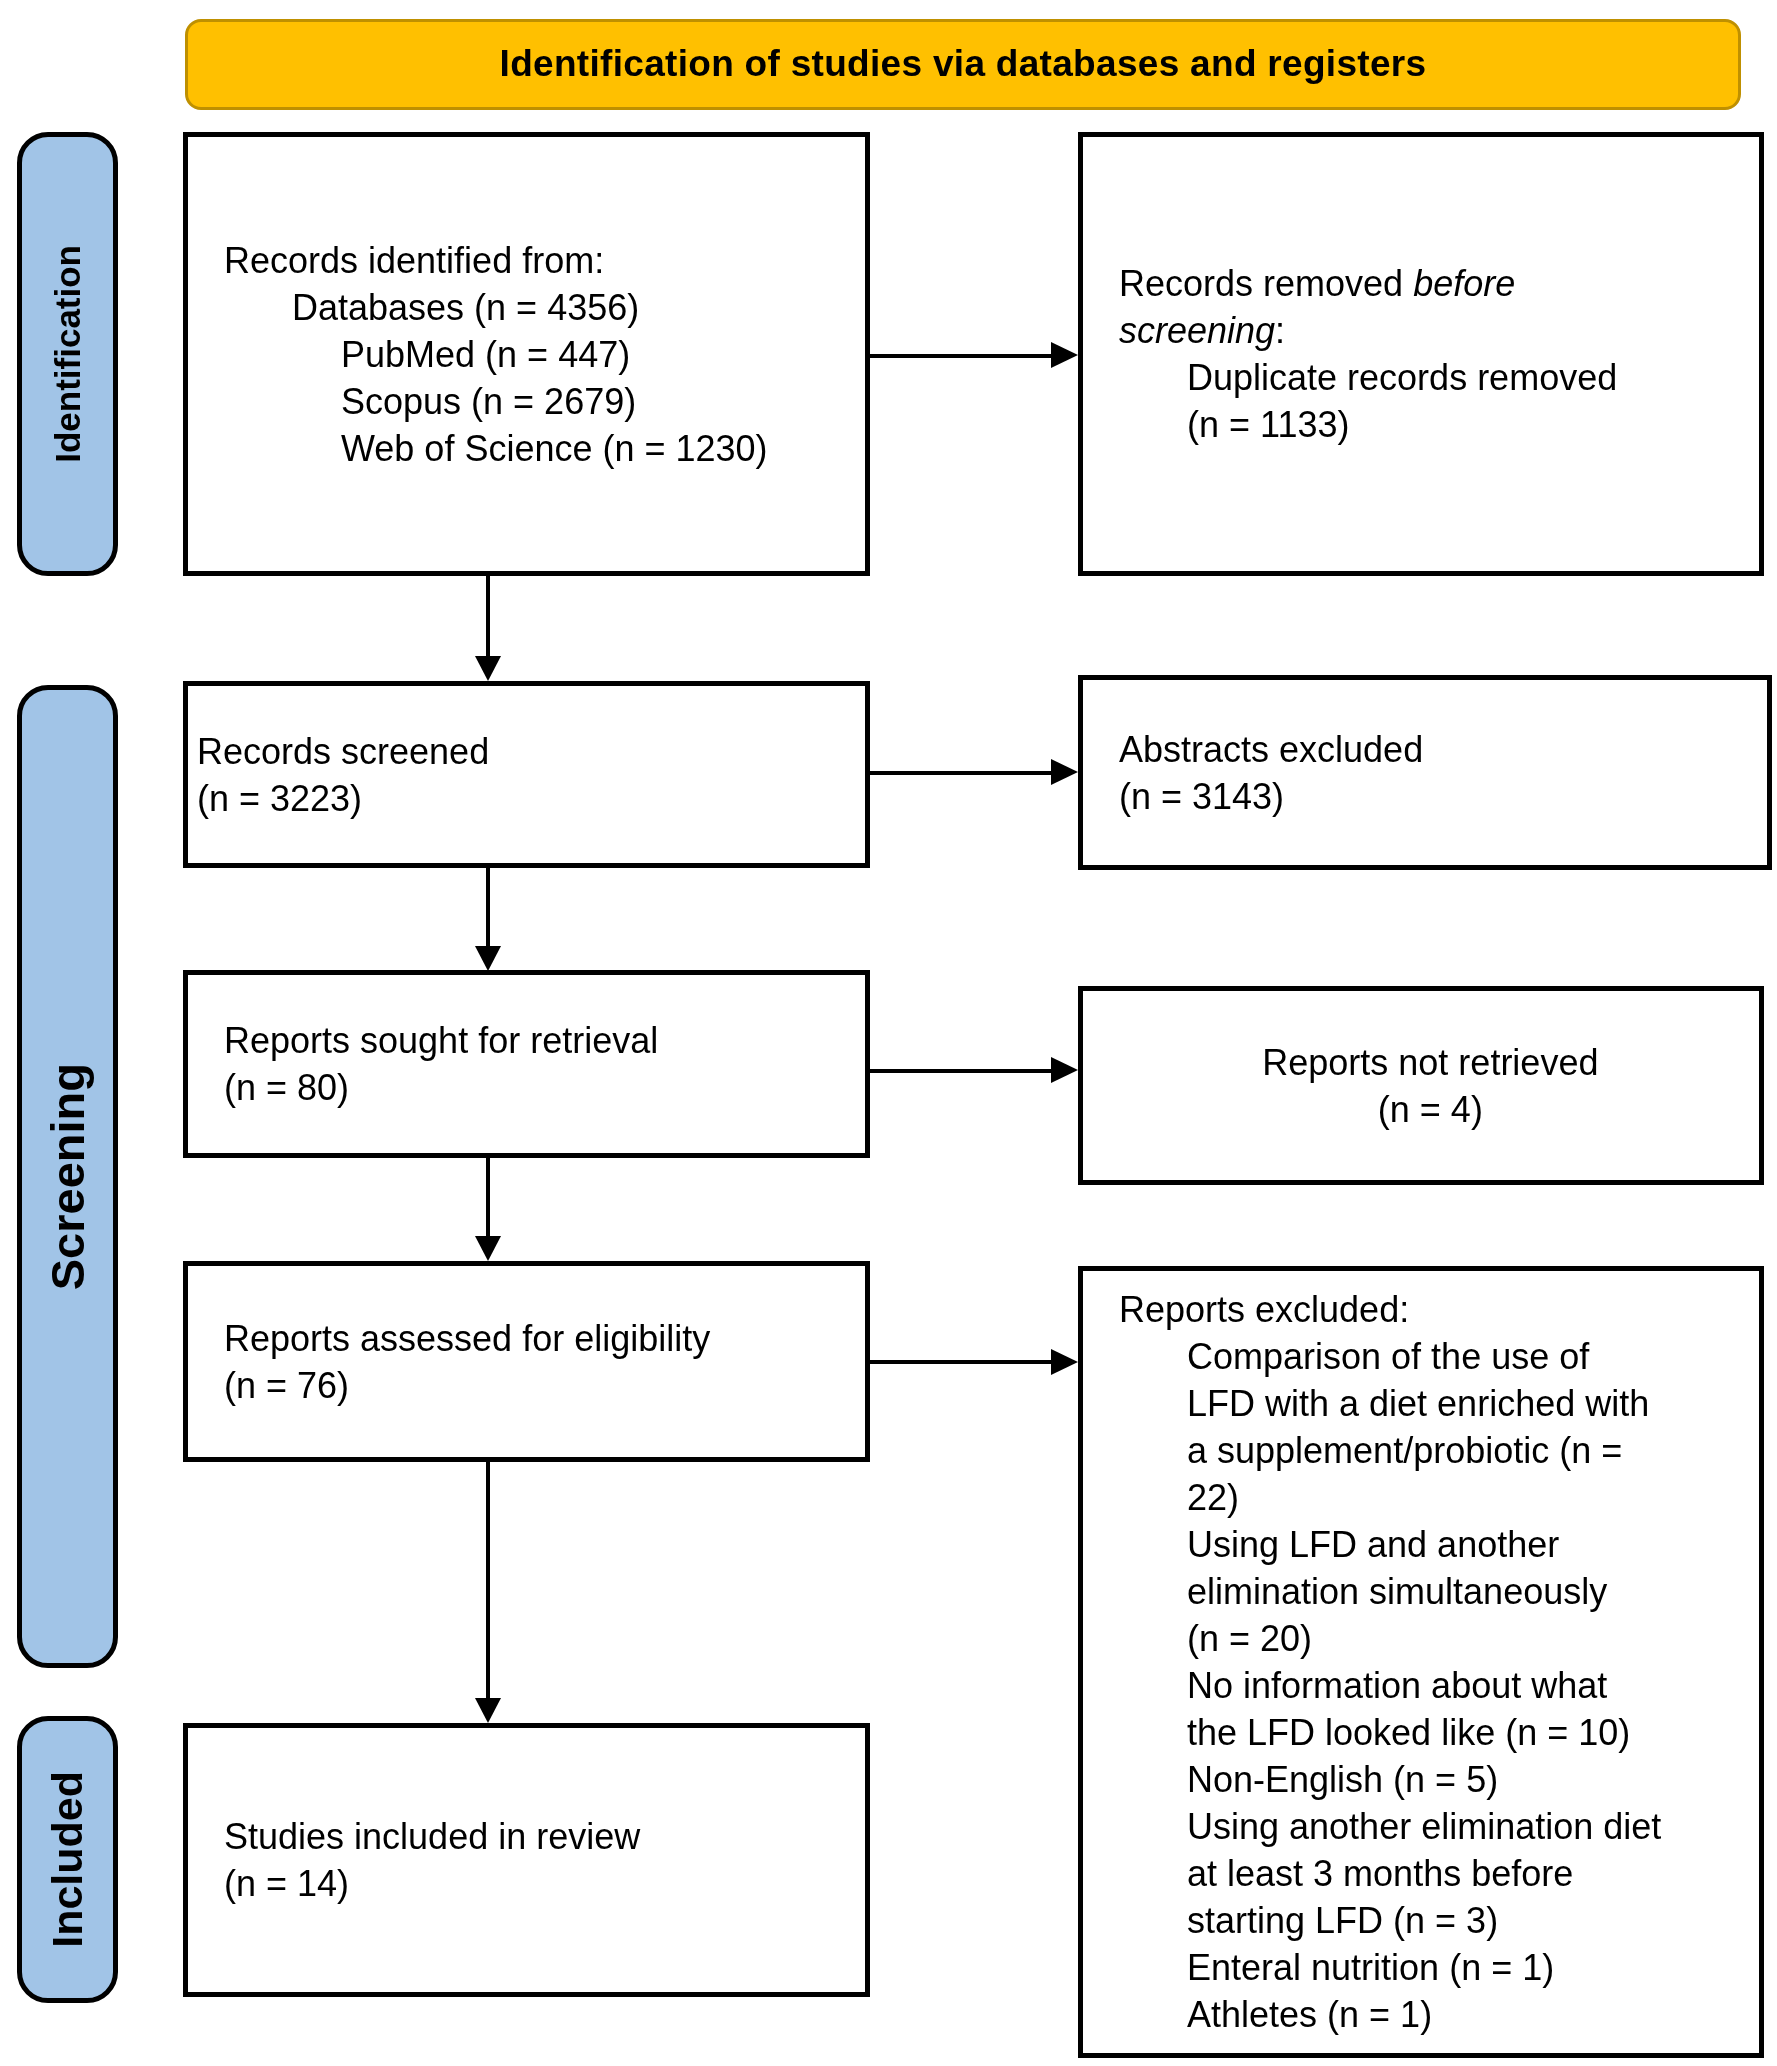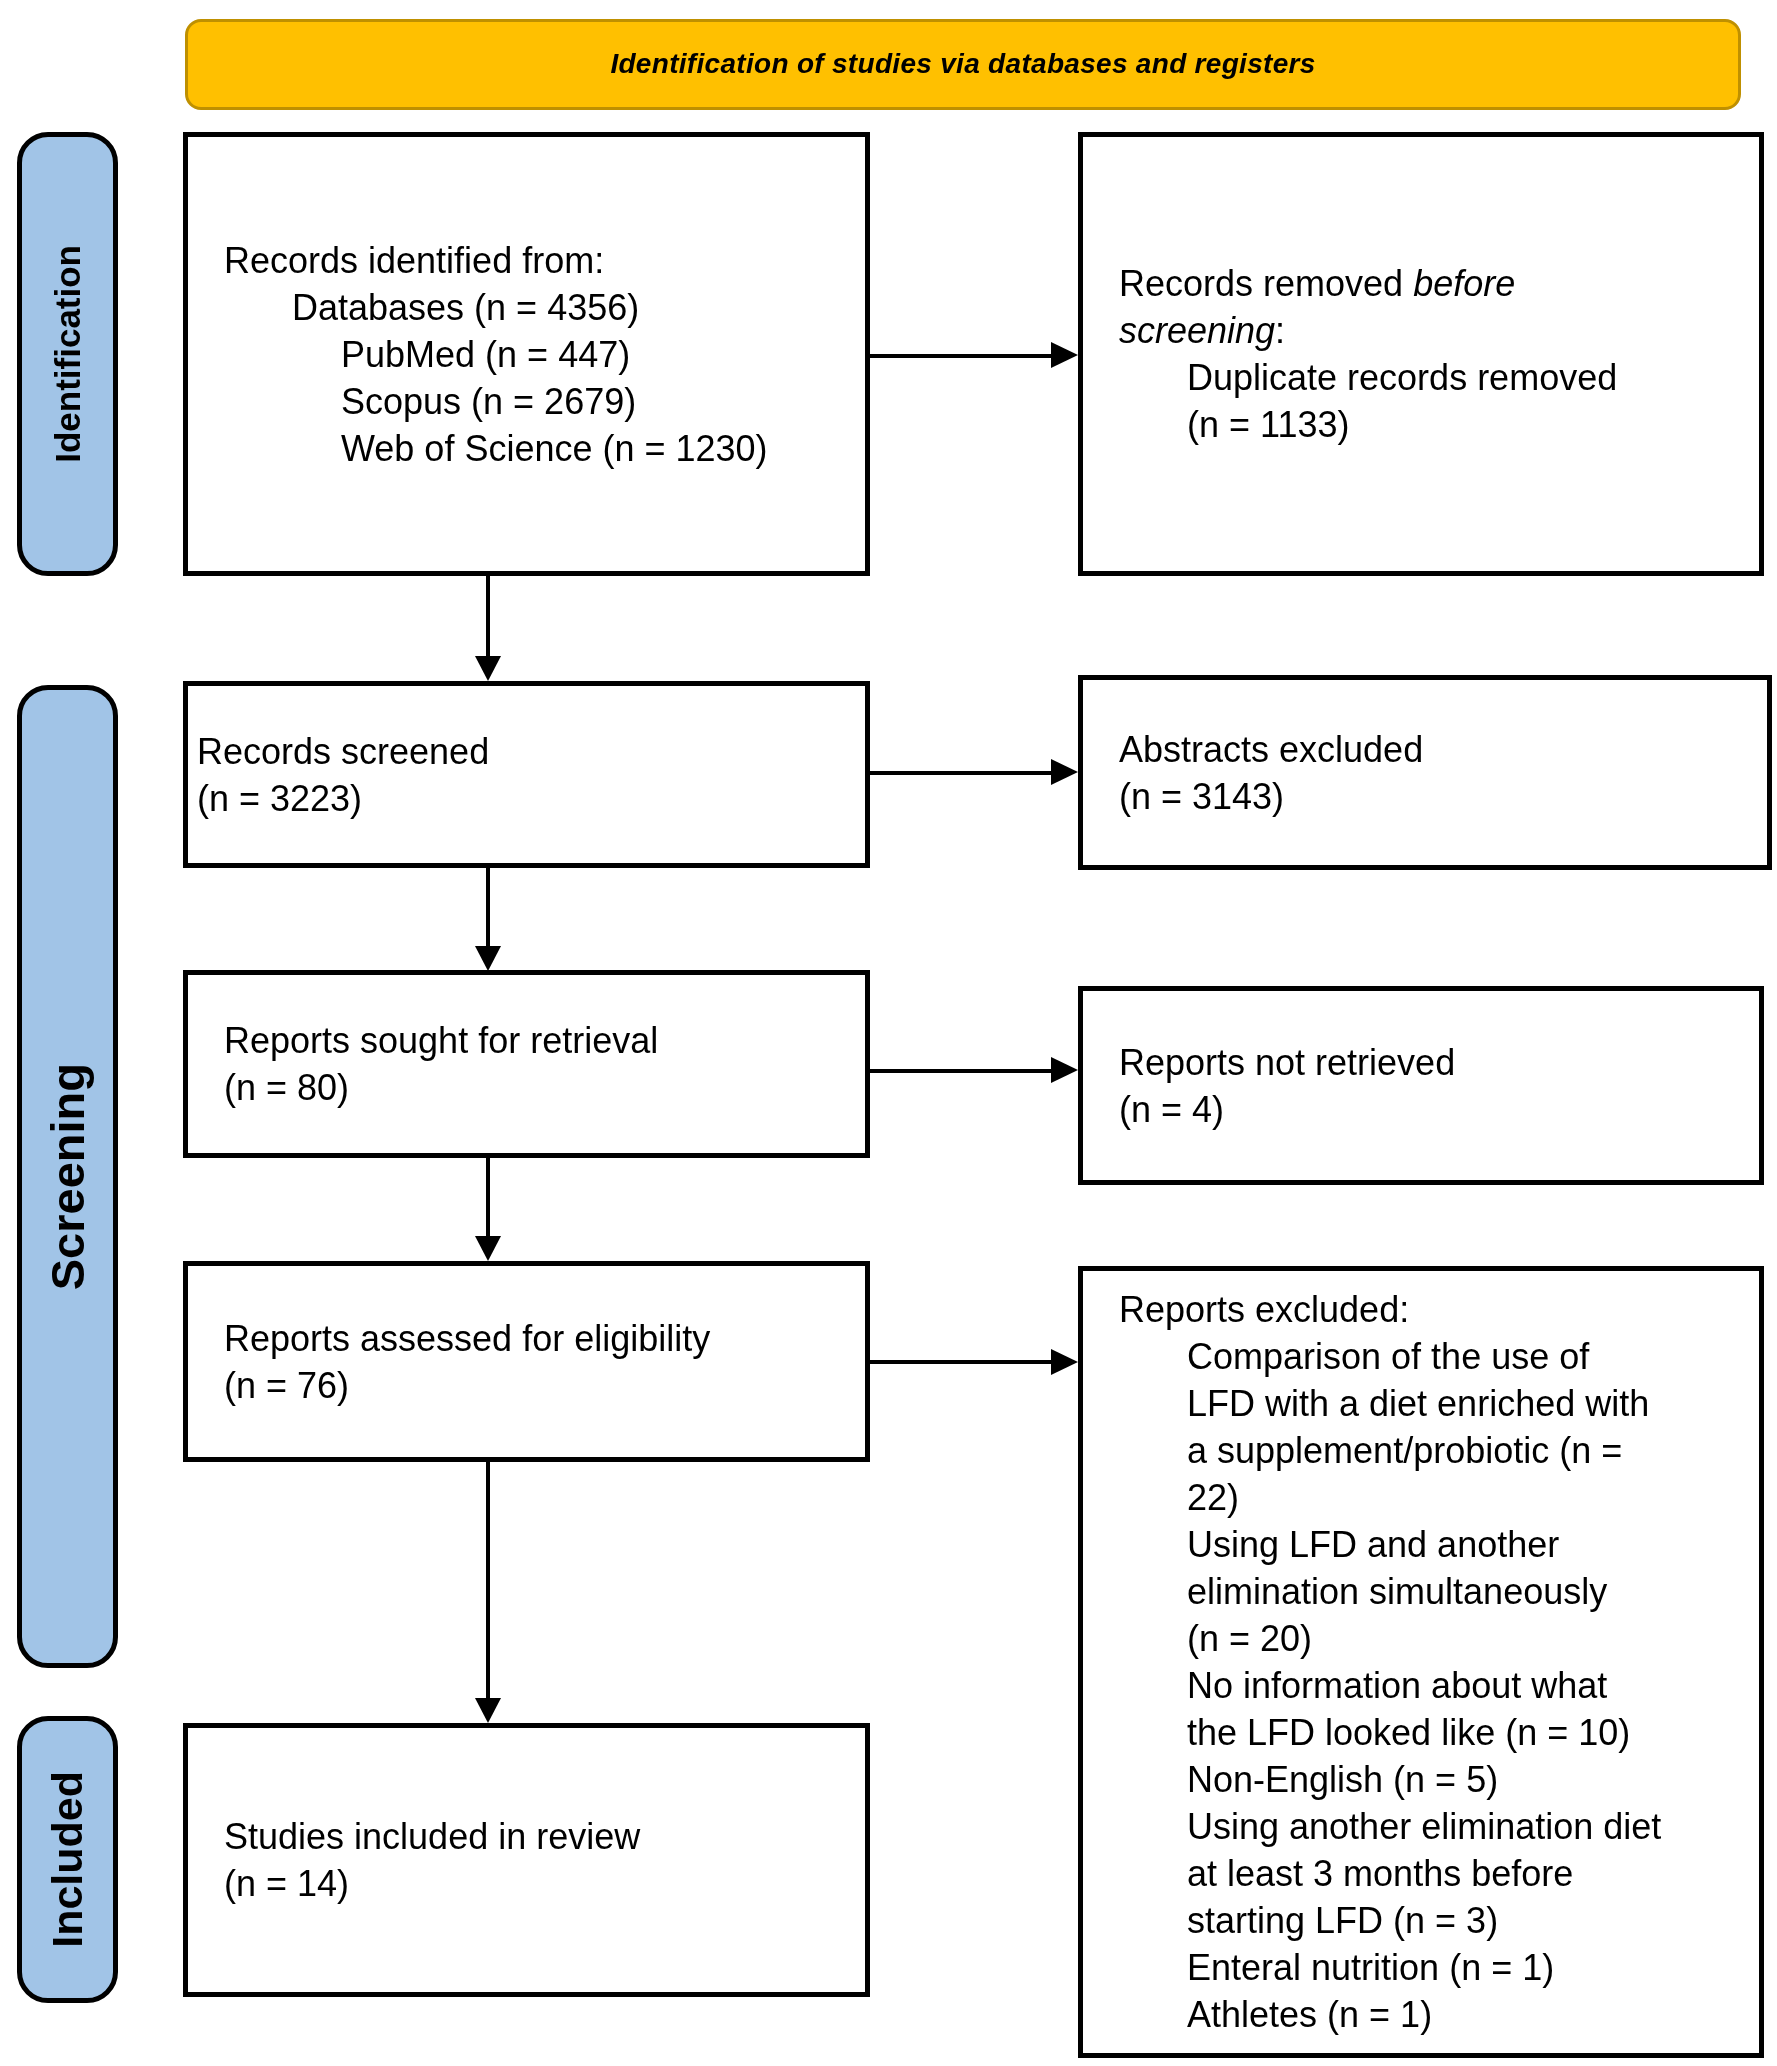--- a/index.html
+++ b/index.html
@@ -16,21 +16,21 @@
     position:absolute;
     left:185px; top:18.5px;
     width:1556px; height:91px;
     background:#FFC000;
     border:3.7px solid #BF9000;
     border-radius:16px;
     box-sizing:border-box;
     display:flex; align-items:center; justify-content:center;
   }
   .banner .t{
-    font-size:28px; font-weight:bold; letter-spacing:0.3px;font-style:italic;
+    font-size:37px; font-weight:bold; letter-spacing:0.3px;
   }
   
   .stage{
     position:absolute;
     left:17.3px; width:101px;
     background:#A1C4E7;
     border:5px solid #000;
     border-radius:31px;
     box-sizing:border-box;
     display:flex; align-items:center; justify-content:center;
@@ -63,21 +63,21 @@
   }
   .i1{padding-left:68px;}
   .i2{padding-left:117px;}
   .box-identified {left:183px; top:132px;  width:687px; height:444px;}
   .box-screened   {left:183px; top:681px; width:687px; height:187px;padding-left:9px;}
   .box-sought     {left:183px; top:970px; width:687px; height:188px;}
   .box-assessed   {left:183px; top:1261px; width:687px; height:201px;}
   .box-included   {left:183px; top:1723px; width:687px; height:274px;}
   .box-removed    {left:1078px; top:132px;  width:686px; height:444px;}
   .box-abstracts  {left:1078px; top:675px; width:694px; height:195px;}
-  .box-notretrieved{left:1078px; top:986px; width:686px; height:199px;}
+  .box-notretrieved{left:1078px; top:986px; width:686px; height:199px;text-align:center;}
   .box-excluded   {left:1078px; top:1266px; width:686px; height:792px;}
   
   .vline{position:absolute; width:3.7px; background:#000;}
   .vhead{position:absolute; width:0; height:0;
          border-left:13.6px solid transparent;
          border-right:13.6px solid transparent;
          border-top:25px solid #000;}
   .hline{position:absolute; height:3.7px; background:#000;}
   .hhead{position:absolute; width:0; height:0;
          border-top:13.6px solid transparent;

